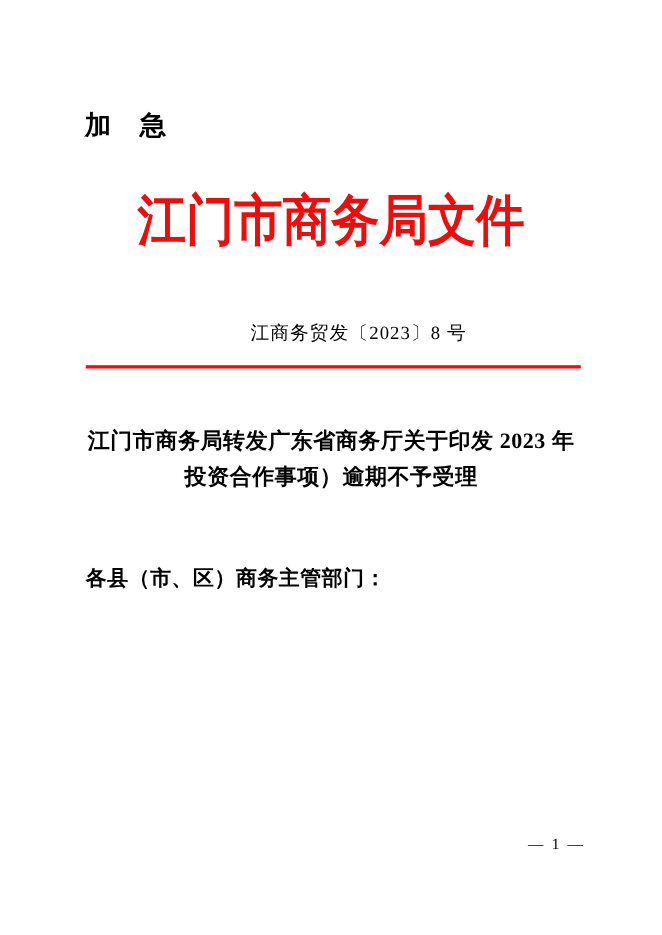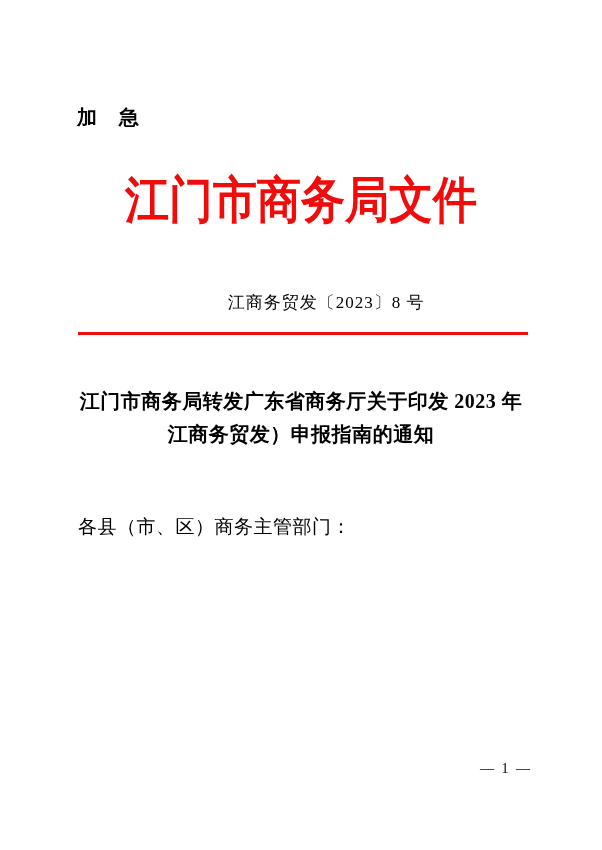--- a/index.html
+++ b/index.html
@@ -17,23 +17,23 @@
   }
   .page {
     position: absolute;
     inset: 0;
     background: #ffffff;
   }
   .urgent {
     position: absolute;
     left: 77px;
     top: 107px;
-    font-family: Liberation Serif, serif;
+    font-family: Liberation Mono, monospace;
     font-weight: bold;
-    font-size: 20px;
+    font-size: 24px;
     line-height: 20px;
     letter-spacing: 1px;
     white-space: pre;
   }
   .agency-title {
     position: absolute;
     top: 171px;
     left: 0;
     width: 602px;
     text-align: center;
@@ -85,20 +85,21 @@
   .body-block {
     position: absolute;
     left: 78px;
     top: 512px;
     width: 451px;
     font-size: 19px;
     line-height: 29.5px;
     letter-spacing: 0.5px;
     text-align: justify;
     text-justify: inter-character;
+    font-weight: bold;
   }
   .body-block p {
     margin: 0;
     padding: 0;
   }
   .paragraph {
     text-indent: 2em;
   }
   .page-number {
     position: absolute;
@@ -118,21 +119,21 @@
   <div class="urgent">加　急</div>
 
   <div class="agency-title">江门市商务局文件</div>
 
   <div class="doc-number">江商务贸发〔2023〕8 号</div>
 
   <hr class="red-line">
 
   <div class="doc-title">
     <div class="title-line">江门市商务局转发广东省商务厅关于印发 2023 年</div>
-    <div class="title-line">江商务贸发）申报指南的通知</div>
+    <div class="title-line">投资合作事项）逾期不予受理</div>
   </div>
 
   <div class="body-block">
     <p class="salutation">各县（市、区）商务主管部门：</p>
   </div>
 
   <div class="page-number">— 1 —</div>
 
 </div>
 

